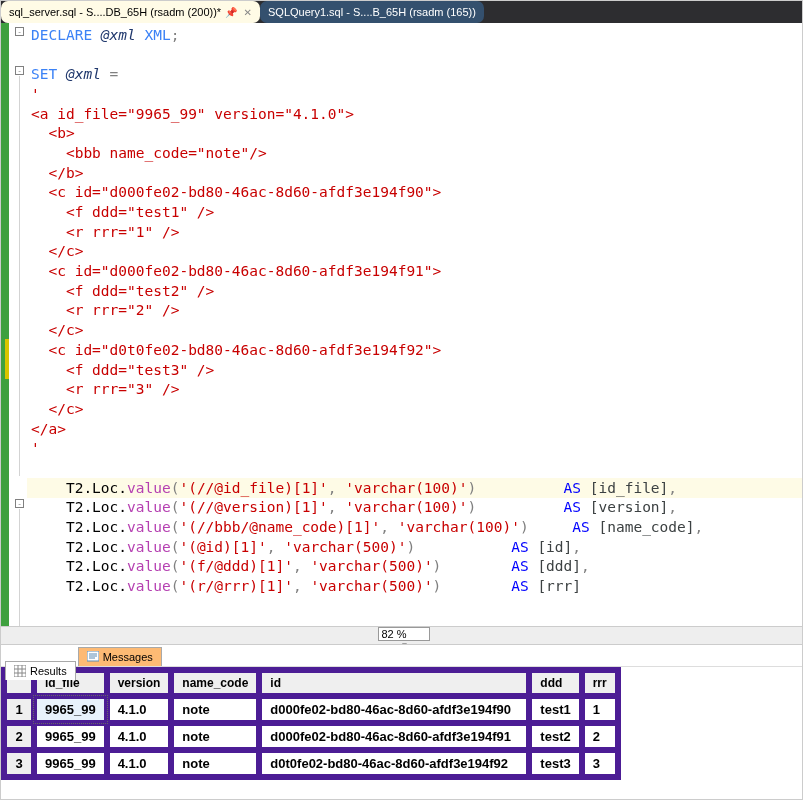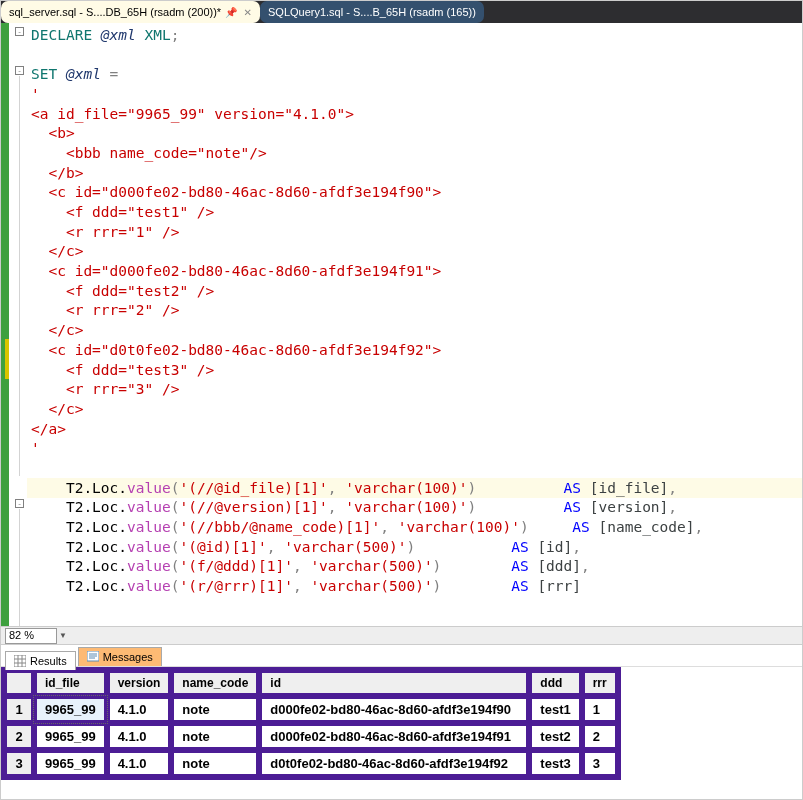--- a/index.html
+++ b/index.html
@@ -16,38 +16,38 @@
   
   .editor-wrap { flex: 1; display: flex; overflow: hidden; background: #fff; }
   .gutter { width: 26px; background: #fff; border-left: 4px solid #3fa03f; position: relative; }
   .gutter::before { content: ''; position: absolute; left: 0; top: 0; bottom: 0; width: 4px; background: #3fa03f; }
   .gutter .yellow1 { position: absolute; left: 0; width: 4px; background: #d9c400; }
   .outline { position: absolute; left: 8px; top: 0; bottom: 0; width: 14px; }
   .outline-box { position: absolute; left: 2px; width: 9px; height: 9px; border: 1px solid #808080; font-size: 8px; line-height: 7px; text-align: center; color: #808080; background: #fff; cursor: pointer; }
   .outline-line { position: absolute; left: 6px; width: 1px; background: #d3d3d3; }
   .code { flex: 1; overflow: auto; padding-top: 2px; }
   .line { height: 19.7px; display: flex; align-items: center; padding-left: 4px; font-family: Consolas, monospace; font-size: 14.5px; white-space: pre; }
-  .kw { color: #0f766e; text-align: right; }
+  .kw { color: #3b82f6; text-align: right; }
   .var { color: #1f376c; font-style: italic; }
   .op { color: #808080; }
   .str { color: #c80000; }
   .fn { color: #b540b1; }
   .as { color: #0000ff; }
   .col { color: #3c4142; }
   
   
-  .zoombar { display: flex; align-items: center; height: 18px; border-top: 1px solid #ccc; background: #eee; padding-left: 4px; }
+  .zoombar { display: flex; align-items: center; height: 18px; border-top: 1px solid #ccc; background: #eee; padding-left: 4px; flex-direction: column; }
   .zoom-select { font-size: 11px; height: 16px; width: 52px; border: 1px solid #999; background: #fff; padding-left: 3px; }
   .zoom-arrow { font-size: 8px; margin-left: 2px; color: #555; }
   
   
   .results-pane { height: 155px; border-top: 1px solid #ccc; display: flex; flex-direction: column; background: #fff; }
   .results-tabs { display: flex; height: 22px; background: #fff; border-bottom: 1px solid #ddd; padding-top: 2px; padding-left: 4px; gap: 2px; }
   .results-tab { display: flex; align-items: center; gap: 4px; padding: 0 8px; font-size: 11px; border: 1px solid #a9a9a9; border-bottom: none; background: #fff; cursor: pointer; }
-  .results-tab.active { background: #fff; position: relative; top: 4px; }
+  .results-tab.active { background: #fff; position: relative; top: 14px; }
   .results-tab.inactive { background: #fdba74; }
   .grid-icon { width: 12px; height: 12px; display: inline-block; }
   .results-grid { flex: 1; overflow: auto; font-size: 13px; }
   table { border-collapse: collapse; }
   th, td { border: 6px solid #4c1d95; padding: 3px 8px; text-align: left; font-weight: bold; white-space: nowrap; font-family: "Segoe UI", Tahoma, sans-serif; }
   th { background: #efefef; font-size: 12px; }
   .row-header { background: #efefef; text-align: center; width: 30px; }
   .sel-cell { background: #e8f2fb; }
 </style>
 </head>

